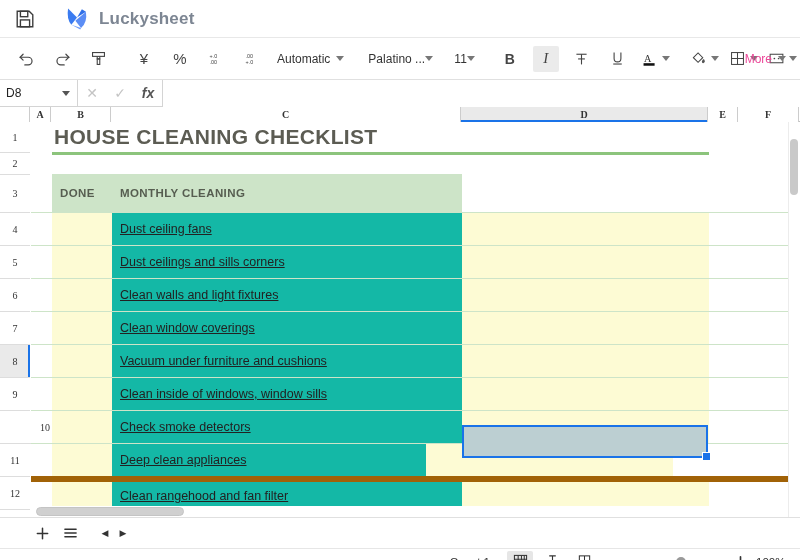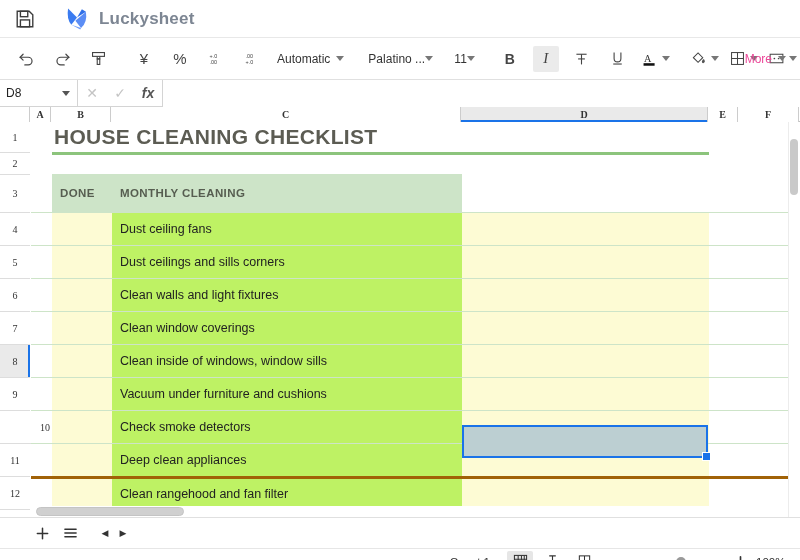--- a/index.html
+++ b/index.html
@@ -162,21 +162,21 @@
   
   .c-title {
     font-size: 21px; font-weight: bold; color: #5c5c53;
     letter-spacing: .3px; padding-left: 2px;
   }
   .c-hdr {
     background: #cde4c8; color: #565d50;
     font-weight: bold; font-size: 11.5px; letter-spacing: .4px;
   }
   .c-yellow { background: #fdfbd4; }
-  .c-task { background: #bef264; padding-left: 8px; }
+  .c-task { background: #14b8a6; padding-left: 8px; text-decoration: underline; }
   .greenline { background: #8cc47c; }
 
   .selcell {
     position: absolute;
     border: 2px solid #1a73e8;
     background: #bccfd2;
     pointer-events: none;
   }
   .selcell::after {
     content: ""; position: absolute;
@@ -524,50 +524,50 @@
       <div class="cell" style="width:21px;"></div>
       <div class="cell c-yellow" style="width:60px;"></div>
       <div class="cell c-task" style="width:350px;">Clean window coverings</div>
       <div class="cell c-yellow" style="width:247px;"></div>
       <div class="cell" style="width:30px;"></div>
       <div class="cell" style="width:61px;"></div>
     </div>
     <div class="gridrow" style="height:33px;border-top:1px solid #cde4c8;">
       <div class="cell" style="width:21px;"></div>
       <div class="cell c-yellow" style="width:60px;"></div>
+      <div class="cell c-task" style="width:350px;">Vacuum under furniture and cushions</div>
+      <div class="cell c-yellow" style="width:247px;"></div>
+      <div class="cell" style="width:30px;"></div>
+      <div class="cell" style="width:61px;"></div>
+    </div>
+    <div class="gridrow" style="height:33px;border-top:1px solid #cde4c8;">
+      <div class="cell" style="width:21px;"></div>
+      <div class="cell c-yellow" style="width:60px;"></div>
       <div class="cell c-task" style="width:350px;">Clean inside of windows, window sills</div>
       <div class="cell c-yellow" style="width:247px;"></div>
       <div class="cell" style="width:30px;"></div>
       <div class="cell" style="width:61px;"></div>
     </div>
     <div class="gridrow" style="height:33px;border-top:1px solid #cde4c8;">
       <div class="cell" style="width:21px;"></div>
       <div class="cell c-yellow" style="width:60px;"></div>
-      <div class="cell c-task" style="width:350px;">Vacuum under furniture and cushions</div>
-      <div class="cell c-yellow" style="width:247px;"></div>
-      <div class="cell" style="width:30px;"></div>
-      <div class="cell" style="width:61px;"></div>
-    </div>
-    <div class="gridrow" style="height:33px;border-top:1px solid #cde4c8;">
-      <div class="cell" style="width:21px;"></div>
-      <div class="cell c-yellow" style="width:60px;"></div>
       <div class="cell c-task" style="width:350px;">Check smoke detectors</div>
       <div class="cell c-yellow" style="width:247px;"></div>
       <div class="cell" style="width:30px;"></div>
       <div class="cell" style="width:61px;"></div>
     </div>
     <div class="gridrow" style="height:33px;border-top:1px solid #cde4c8;">
       <div class="cell" style="width:21px;"></div>
       <div class="cell c-yellow" style="width:60px;"></div>
-      <div class="cell c-task" style="width:350px;">Deep clean appliances</div>
-      <div class="cell c-yellow" style="width:247px;"></div>
-      <div class="cell" style="width:30px;"></div>
-      <div class="cell" style="width:61px;"></div>
-    </div>
-    <div class="gridrow" style="height:33px;border-top:3px solid #a16207;">
+      <div class="cell c-task" style="width:314px;">Deep clean appliances</div>
+      <div class="cell c-yellow" style="width:247px;"></div>
+      <div class="cell" style="width:30px;"></div>
+      <div class="cell" style="width:61px;"></div>
+    </div>
+    <div class="gridrow" style="height:33px;border-top:6px solid #a16207;">
       <div class="cell" style="width:21px;"></div>
       <div class="cell c-yellow" style="width:60px;"></div>
       <div class="cell c-task" style="width:350px;">Clean rangehood and fan filter</div>
       <div class="cell c-yellow" style="width:247px;"></div>
       <div class="cell" style="width:30px;"></div>
       <div class="cell" style="width:61px;"></div>
     </div>
     <div class="gridrow" style="height:33px;border-top:1px solid #cde4c8;">
       <div class="cell" style="width:21px;"></div>
       <div class="cell c-yellow" style="width:60px;"></div>

